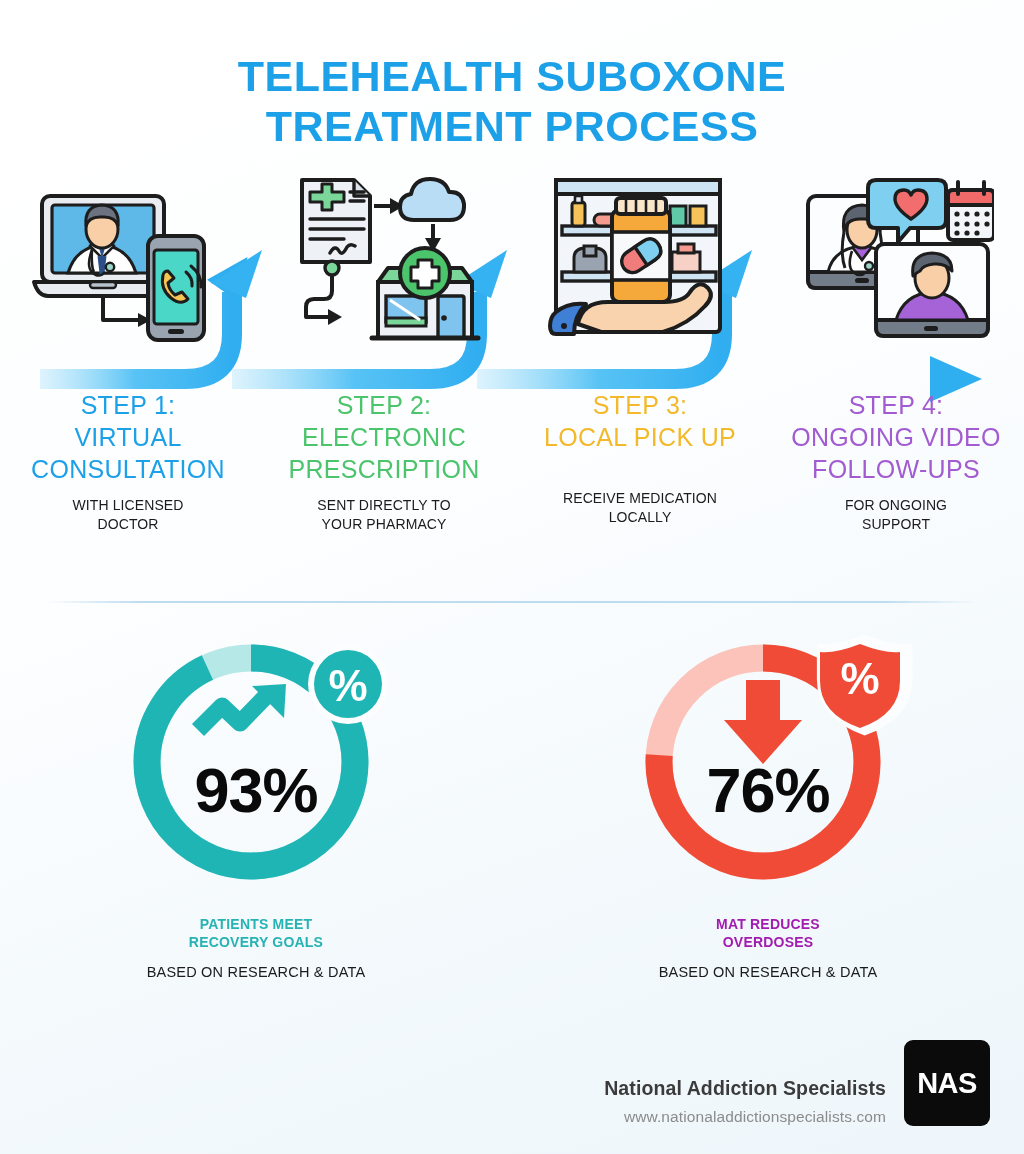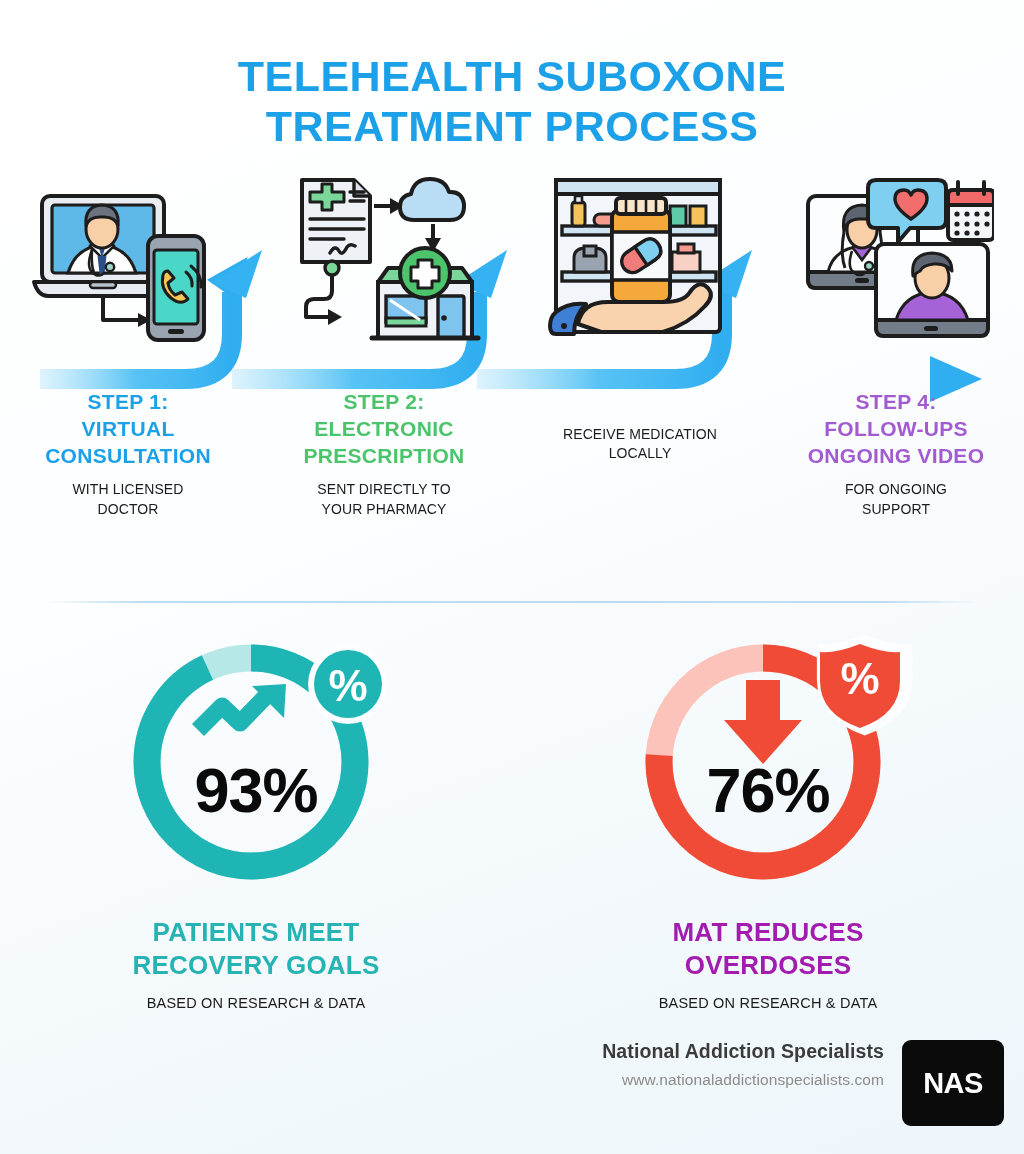--- a/index.html
+++ b/index.html
@@ -32,21 +32,21 @@
   }
   .icon-cell { flex: 1; display: flex; align-items: flex-start; justify-content: center; }
   .icon-cell svg { display: block; }
 
   .labels-row {
     position: absolute; top: 215px; left: 0; width: 1024px;
     display: flex;
   }
   .label-cell { flex: 1; text-align: center; padding: 0 10px; }
   .step-title {
-    font-size: 21px; font-weight: 700; line-height: 1.28; letter-spacing: 0.3px;
+    font-size: 25px; font-weight: 400; line-height: 1.28; letter-spacing: 0.3px;
   }
   .step-sub {
     margin-top: 11px; font-size: 14px; font-weight: 400; color: #1b1b1b;
     line-height: 1.38; letter-spacing: 0.1px;
   }
   .c-blue   { color: #1CA0E8; }
   .c-green  { color: #4CC46C; }
   .c-yellow { color: #F3B92B; }
   .c-purple { color: #A25BD0; }
 
@@ -64,40 +64,40 @@
   .stat { flex: 1; display: flex; flex-direction: column; align-items: center; }
   .donut-box { position: relative; width: 300px; height: 290px; }
   .donut-box svg { display: block; }
   .stat-value {
     position: absolute; left: 0; right: 0; top: 123px;
     text-align: center; font-size: 63px; font-weight: 800; color: #0a0a0a;
     letter-spacing: -1px;
     margin-top: 9px;
   }
   .stat-title {
-    margin-top: 4px; text-align: center; font-size: 26px; font-weight: 800;
+    margin-top: 4px; text-align: center; font-size: 14px; font-weight: 800;
     line-height: 1.26; letter-spacing: 0.2px;
   }
   .c-teal { color: #27B3B3; }
   .c-red  { color: #a21caf; }
   .stat-sub {
     margin-top: 13px; text-align: center; font-size: 14.5px; font-weight: 400;
     color: #1b1b1b; letter-spacing: 0.2px;
   }
 
   
   .footer {
     position: absolute; left: 0; bottom: 28px; width: 1024px;
-    display: flex; align-items: flex-start; justify-content: flex-end; padding-right: 20px;
+    display: flex; align-items: flex-end; justify-content: flex-end; padding-right: 34px;
   }
   .footer-text { text-align: right; margin-right: 18px; }
   .brand { font-size: 19.5px; font-weight: 700; color: #3b3b3b; letter-spacing: 0.1px; }
   .brand-url { margin-top: 8px; font-size: 15.5px; color: #8b8b8b; letter-spacing: 0.1px; }
   .logo {
-    width: 102px; height: 86px; background: #0b0b0b; border-radius: 9px;
+    width: 86px; height: 86px; background: #0b0b0b; border-radius: 9px;
     display: flex; align-items: center; justify-content: center;
   }
   .logo-text { color: #fff; font-size: 29px; font-weight: 800; letter-spacing: -0.5px; }
 </style>
 </head>
 <body>
 
 <div class="title">
   <span>TELEHEALTH SUBOXONE</span>
   <span class="l2">TREATMENT PROCESS</span>
@@ -316,30 +316,34 @@
         <div>STEP 2:</div>
         <div>ELECTRONIC</div>
         <div>PRESCRIPTION</div>
       </div>
       <div class="step-sub">
         <div>SENT DIRECTLY TO</div>
         <div>YOUR PHARMACY</div>
       </div>
     </div>
     <div class="label-cell">
+      <div class="step-title c-yellow">
+        <div>STEP 3:</div>
+        <div>LOCAL PICK UP</div>
+      </div>
       <div class="step-sub" style="margin-top:36px">
         <div>RECEIVE MEDICATION</div>
         <div>LOCALLY</div>
       </div>
     </div>
     <div class="label-cell">
       <div class="step-title c-purple">
         <div>STEP 4:</div>
+        <div>ONGOING VIDEO</div>
         <div>FOLLOW-UPS</div>
-        <div>ONGOING VIDEO</div>
       </div>
       <div class="step-sub">
         <div>FOR ONGOING</div>
         <div>SUPPORT</div>
       </div>
     </div>
   </div>
 </div>
 
 <div class="divider"></div>

